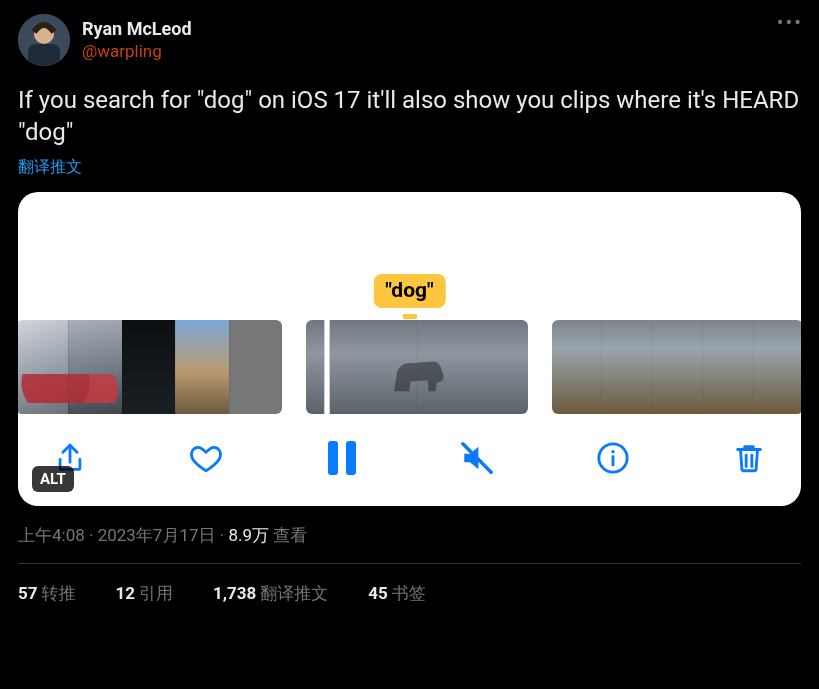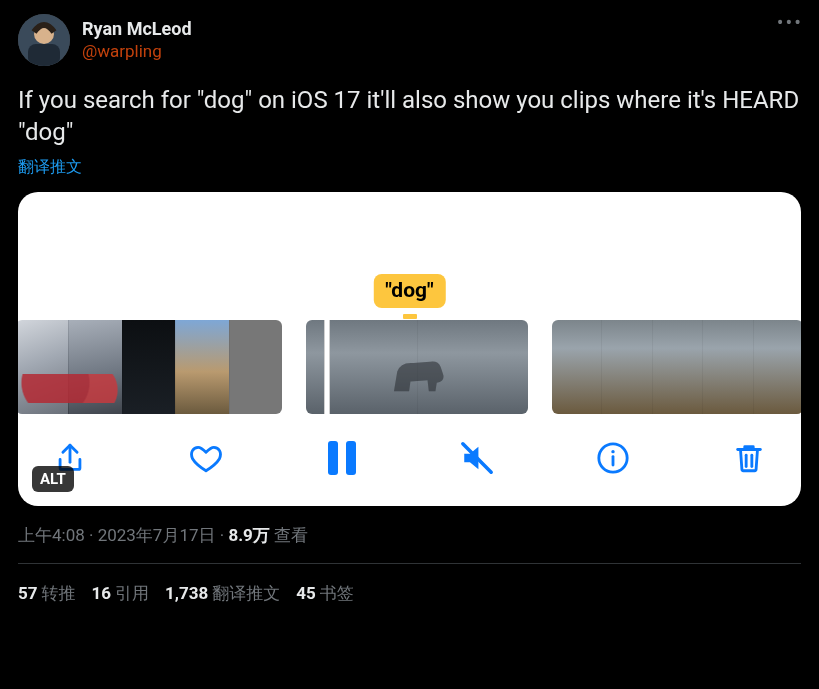--- a/index.html
+++ b/index.html
@@ -162,29 +162,29 @@
     font-size: 15px;
     padding: 4px 8px;
     border-radius: 6px;
     cursor: pointer;
   }
   .meta-line {
     margin-top: 18px;
     color: #71767b;
     font-size: 17px;
   }
-  .meta-line .strong { color: #e7e9ea; font-weight: 700; }
+  .meta-line .strong { color: #e7e9ea; font-weight: 400; }
   .divider {
     border: none;
     border-top: 1px solid #2f3336;
     margin: 16px 0 0 0;
   }
   .stats {
     display: flex;
-    gap: 16px;
+    gap: 40px;
     padding: 18px 0 0 0;
     font-size: 17px;
     color: #71767b;
   }
   .stats .num { color: #e7e9ea; font-weight: 700; margin-right: 4px; }
 </style>
 </head>
 <body>
 
 <div class="tweet">
@@ -292,18 +292,18 @@
   </div>
 
   <div class="meta-line">
     <span>上午4:08</span><span> · </span><span>2023年7月17日</span><span> · </span><span class="strong">8.9万</span><span> 查看</span>
   </div>
 
   <hr class="divider">
 
   <div class="stats">
     <div><span class="num">57</span><span>转推</span></div>
-    <div><span class="num">16</span><span>引用</span></div>
+    <div><span class="num">12</span><span>引用</span></div>
     <div><span class="num">1,738</span><span>翻译推文</span></div>
     <div><span class="num">45</span><span>书签</span></div>
   </div>
 
 </div>
 
 </body></html>

